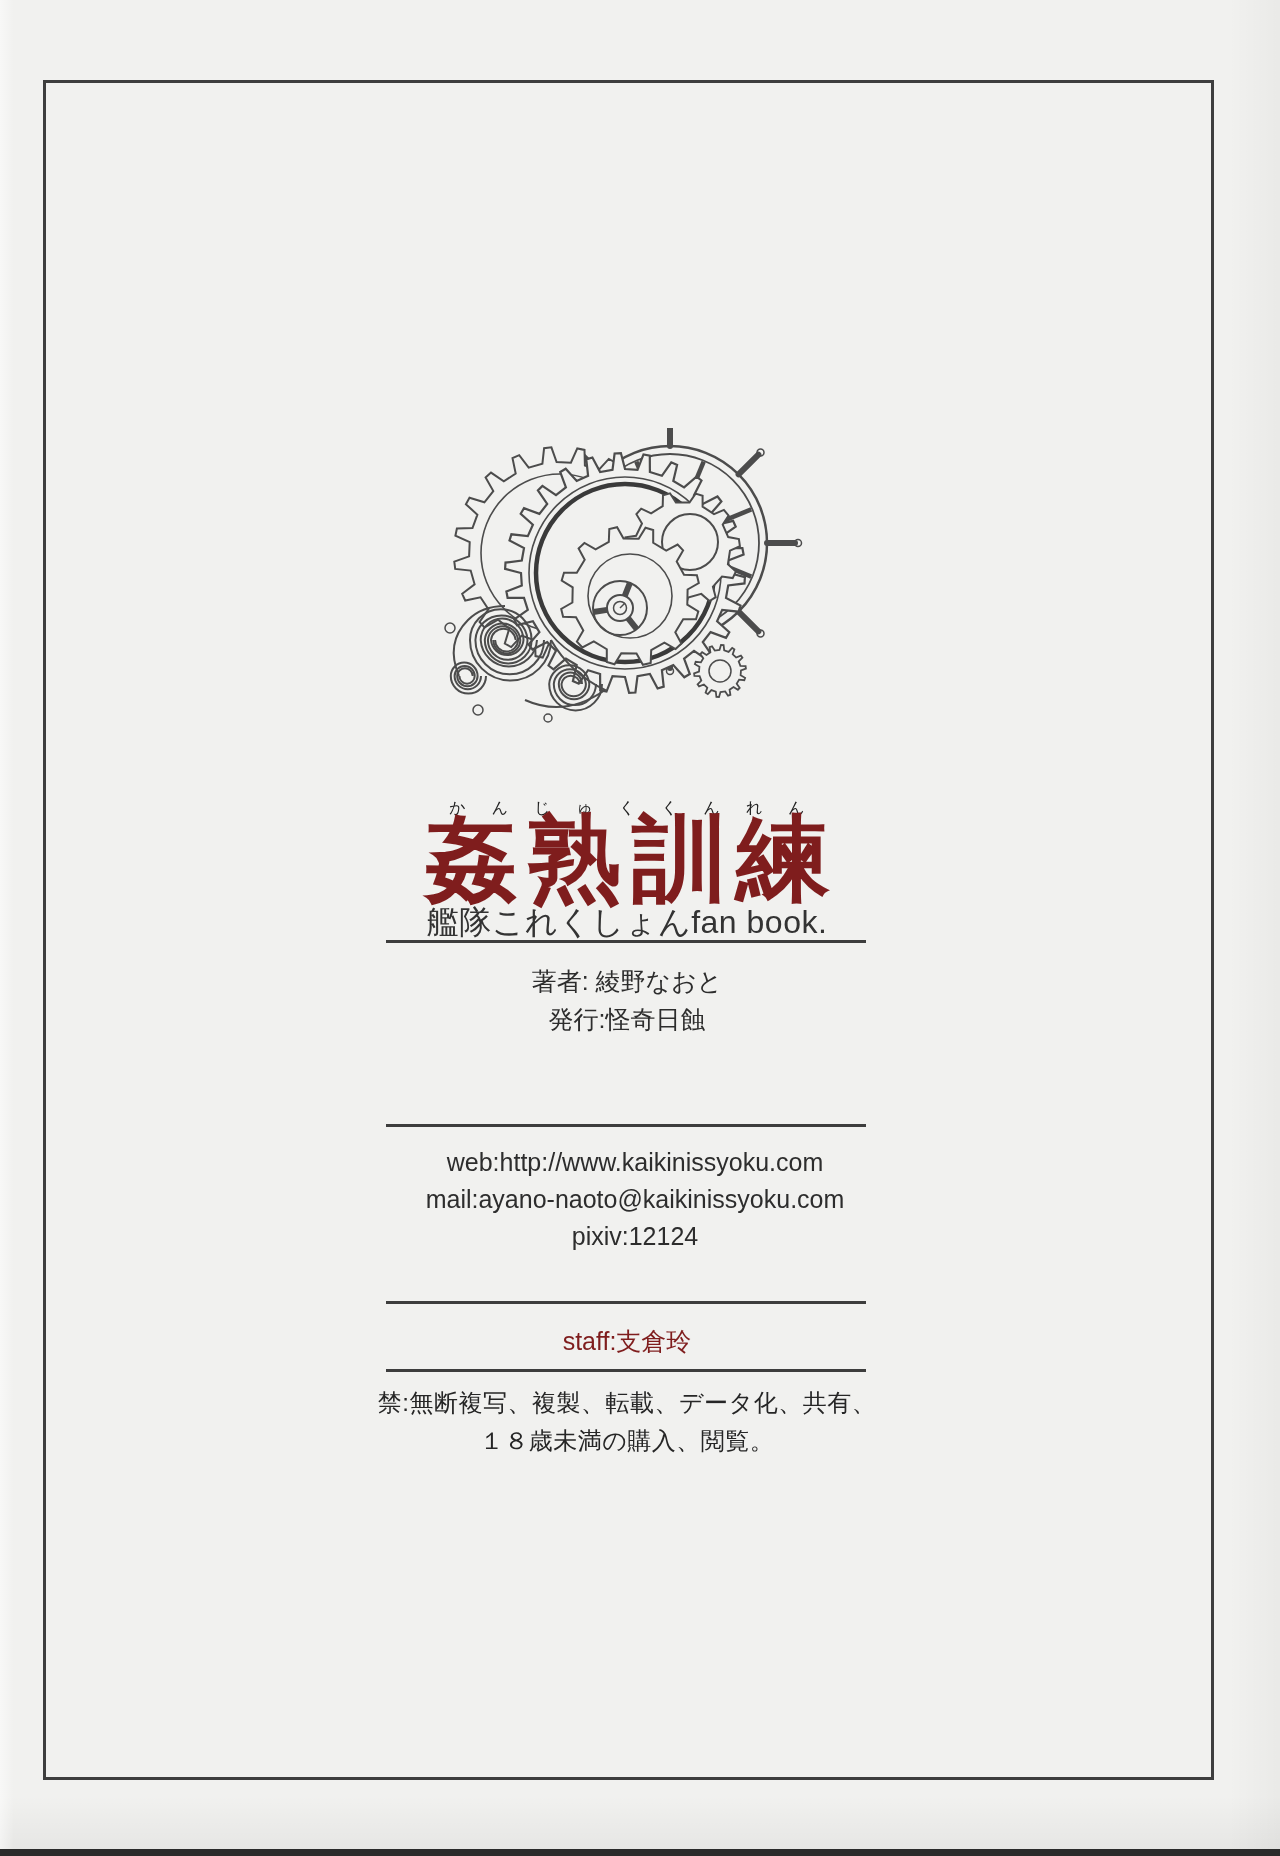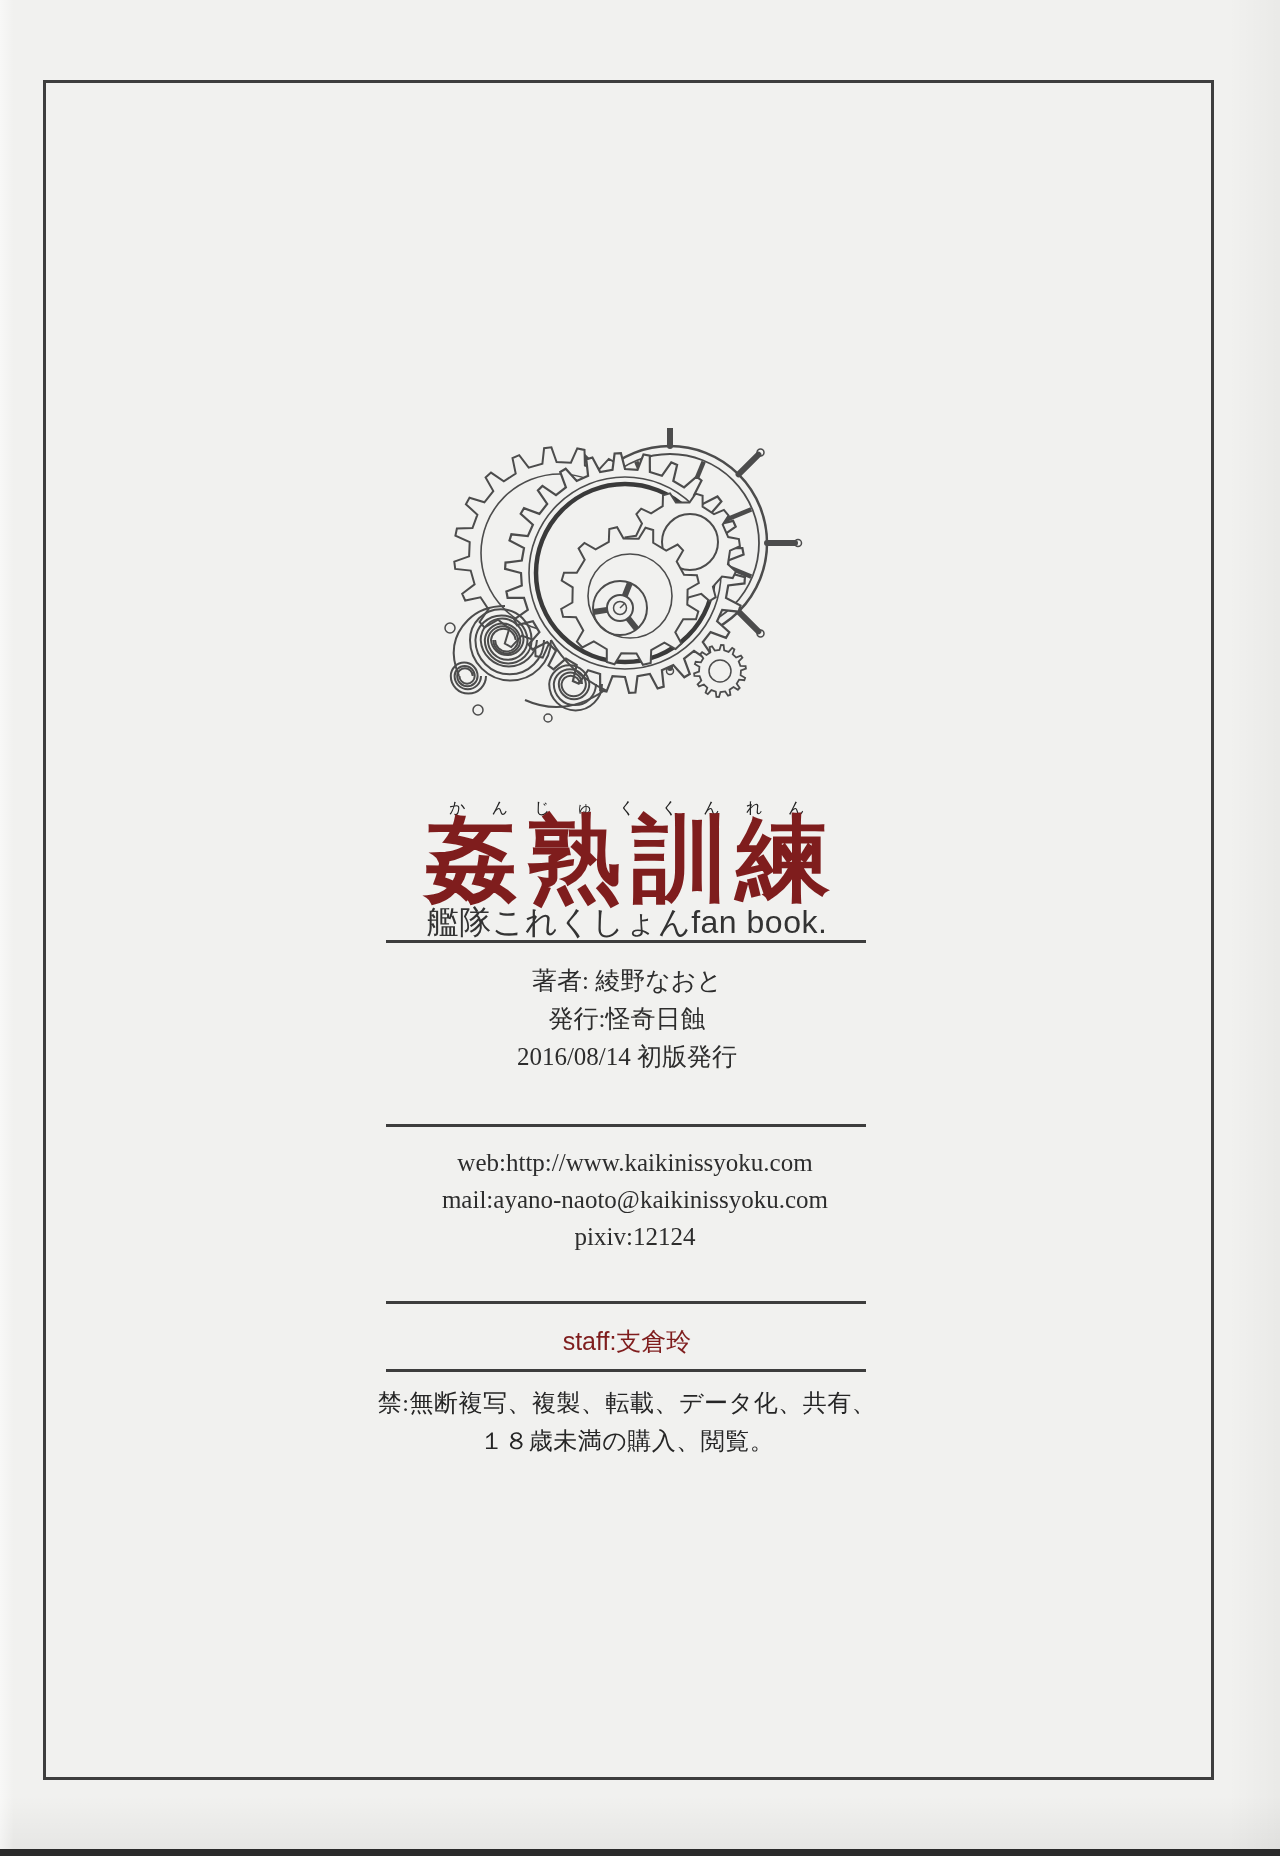--- a/index.html
+++ b/index.html
@@ -42,21 +42,21 @@
   }
   .rule{position:absolute;left:386px;width:480px;height:3px;background:#3d3d3d;}
   .rule1{top:940px}
   .rule2{top:1124px}
   .rule3{top:1301px}
   .rule4{top:1369px}
   .pub-block{top:962px;font-size:25px;line-height:38px;color:#2d2d2d;}
   .contact-block{top:1144px;font-size:25px;line-height:37px;color:#2d2d2d;padding-left:8px;}
   .staff-line{top:1322px;font-size:25px;line-height:38px;color:#7f1d1d;}
   .notice-block{top:1384px;font-size:24px;line-height:38px;color:#262626;letter-spacing:.5px;}
-  .tline{display:block;font-family:Liberation Serif, serif;}
+  .tline{display:block;}
 </style>
 </head>
 <body>
 
 <div class="scan-vignette"></div>
 
 <div class="page-frame"></div>
 
 <div class="emblem-wrap">
   <svg id="emblem" width="400" height="302" viewBox="0 0 400 302" xmlns="http://www.w3.org/2000/svg">
@@ -121,21 +121,20 @@
 
 <div class="centerer furigana">かんじゅくくんれん</div>
 <div class="centerer book-title">姦熟訓練</div>
 <div class="centerer book-subtitle">艦隊これくしょんfan book.</div>
 
 <div class="rule rule1"></div>
 
 <div class="centerer pub-block">
   <span class="tline">著者: 綾野なおと</span>
   <span class="tline">発行:怪奇日蝕</span>
-  <span class="tline">2016/08/14 初版発行</span>
 </div>
 
 <div class="rule rule2"></div>
 
 <div class="centerer contact-block">
   <span class="tline">web:http://www.kaikinissyoku.com</span>
   <span class="tline">mail:ayano-naoto@kaikinissyoku.com</span>
   <span class="tline">pixiv:12124</span>
 </div>
 

